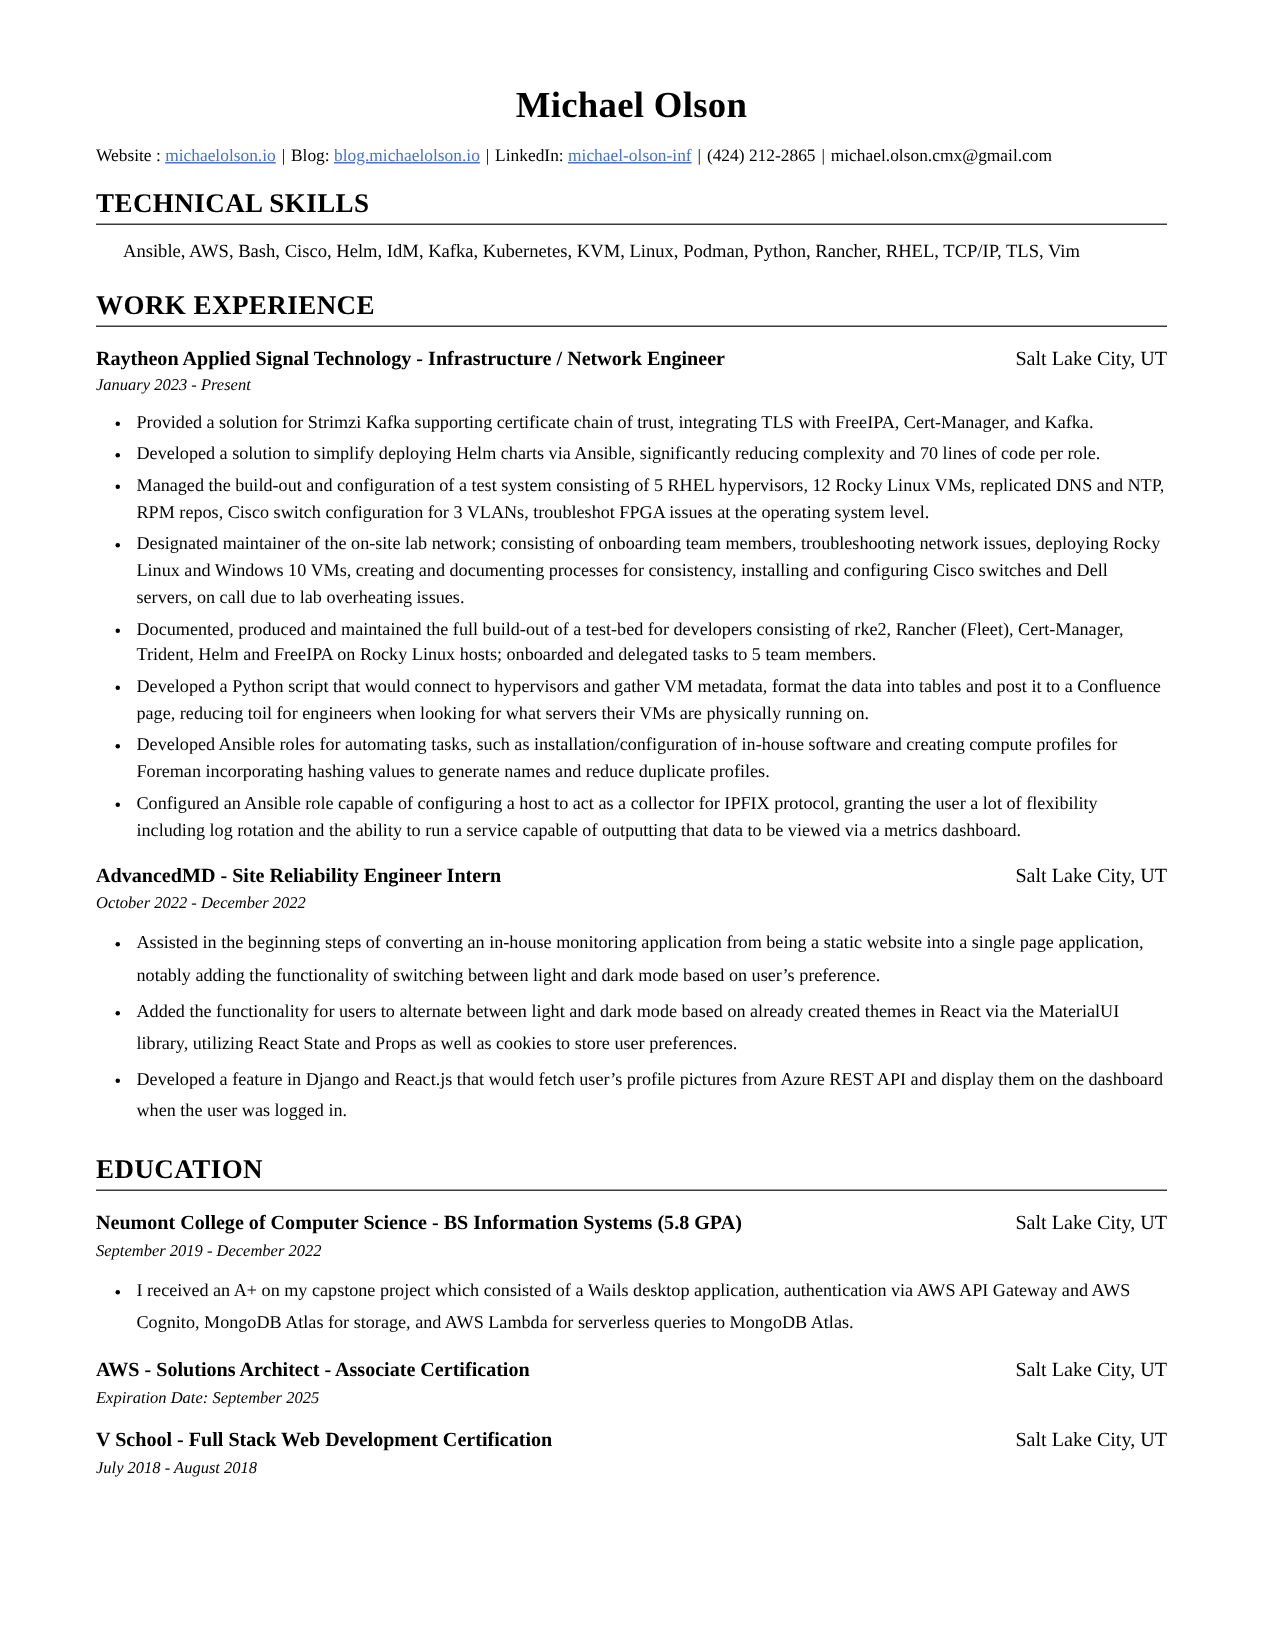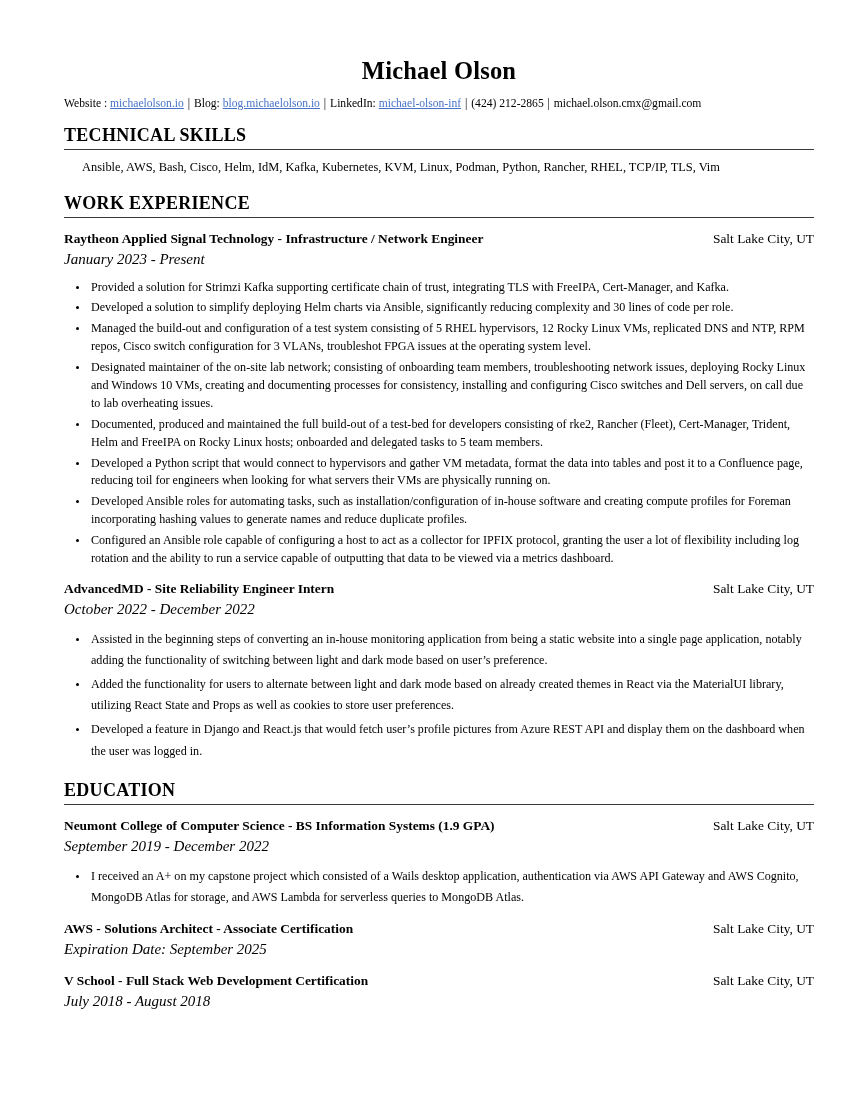--- a/index.html
+++ b/index.html
@@ -6,21 +6,21 @@
   html, body {
     margin: 0; padding: 0;
     background: #ffffff;
     width: 850px; height: 1100px;
     overflow: hidden;
     font-family: "Liberation Serif", "DejaVu Serif", serif;
     color: #000000;
   }
   .page {
     width: 850px; height: 1100px;
-    padding: 56px 36px 0 64px;
+    padding: 56px 72px 0 64px;
   }
   
   .name {
     text-align: center;
     font-size: 24.5px;
     font-weight: bold;
     line-height: 1.25;
     margin: 0 0 9px 0;
     letter-spacing: 0.2px;
   }
@@ -63,21 +63,21 @@
     font-weight: bold;
     line-height: 1.3;
   }
   .entry-location {
     font-size: 13.4px;
     font-weight: normal;
     white-space: nowrap;
     margin-left: 20px;
   }
   .entry-dates {
-    font-size: 15px;
+    font-size: 11px;
     font-style: italic;
     line-height: 1.3;
     margin-top: 3px;
   }
   ul.bullets {
     margin: 9px 0 2px 0;
     padding-left: 25px;
     font-size: 12.1px;
   }
   ul.bullets li {
@@ -116,21 +116,21 @@
   <div class="section-title">WORK EXPERIENCE</div>
 
   <div class="entry">
     <div class="entry-header">
       <span class="entry-title">Raytheon Applied Signal Technology - Infrastructure / Network Engineer</span>
       <span class="entry-location">Salt Lake City, UT</span>
     </div>
     <div class="entry-dates">January 2023 - Present</div>
     <ul class="bullets tight">
       <li>Provided a solution for Strimzi Kafka supporting certificate chain of trust, integrating TLS with FreeIPA, Cert-Manager, and Kafka.</li>
-      <li>Developed a solution to simplify deploying Helm charts via Ansible, significantly reducing complexity and 30 lines of code per role.</li>
+      <li>Developed a solution to simplify deploying Helm charts via Ansible, significantly reducing complexity and 70 lines of code per role.</li>
       <li>Managed the build-out and configuration of a test system consisting of 5 RHEL hypervisors, 12 Rocky Linux VMs, replicated DNS and NTP, RPM repos, Cisco switch configuration for 3 VLANs, troubleshot FPGA issues at the operating system level.</li>
       <li>Designated maintainer of the on-site lab network; consisting of onboarding team members, troubleshooting network issues, deploying Rocky Linux and Windows 10 VMs, creating and documenting processes for consistency, installing and configuring Cisco switches and Dell servers, on call due to lab overheating issues.</li>
       <li>Documented, produced and maintained the full build-out of a test-bed for developers consisting of rke2, Rancher (Fleet), Cert-Manager, Trident, Helm and FreeIPA on Rocky Linux hosts; onboarded and delegated tasks to 5 team members.</li>
       <li>Developed a Python script that would connect to hypervisors and gather VM metadata, format the data into tables and post it to a Confluence page, reducing toil for engineers when looking for what servers their VMs are physically running on.</li>
       <li>Developed Ansible roles for automating tasks, such as installation/configuration of in-house software and creating compute profiles for Foreman incorporating hashing values to generate names and reduce duplicate profiles.</li>
       <li>Configured an Ansible role capable of configuring a host to act as a collector for IPFIX protocol, granting the user a lot of flexibility including log rotation and the ability to run a service capable of outputting that data to be viewed via a metrics dashboard.</li>
     </ul>
   </div>
 
   <div class="entry">
@@ -143,21 +143,21 @@
       <li>Assisted in the beginning steps of converting an in-house monitoring application from being a static website into a single page application, notably adding the functionality of switching between light and dark mode based on user’s preference.</li>
       <li>Added the functionality for users to alternate between light and dark mode based on already created themes in React via the MaterialUI library, utilizing React State and Props as well as cookies to store user preferences.</li>
       <li>Developed a feature in Django and React.js that would fetch user’s profile pictures from Azure REST API and display them on the dashboard when the user was logged in.</li>
     </ul>
   </div>
 
   <div class="section-title" style="margin-top:18px;">EDUCATION</div>
 
   <div class="entry">
     <div class="entry-header">
-      <span class="entry-title">Neumont College of Computer Science - BS Information Systems (1.9 GPA)</span>
+      <span class="entry-title">Neumont College of Computer Science - BS Information Systems (5.8 GPA)</span>
       <span class="entry-location">Salt Lake City, UT</span>
     </div>
     <div class="entry-dates">September 2019 - December 2022</div>
     <ul class="bullets loose">
       <li>I received an A+ on my capstone project which consisted of a Wails desktop application, authentication via AWS API Gateway and AWS Cognito, MongoDB Atlas for storage, and AWS Lambda for serverless queries to MongoDB Atlas.</li>
     </ul>
   </div>
 
   <div class="entry">
     <div class="entry-header">

